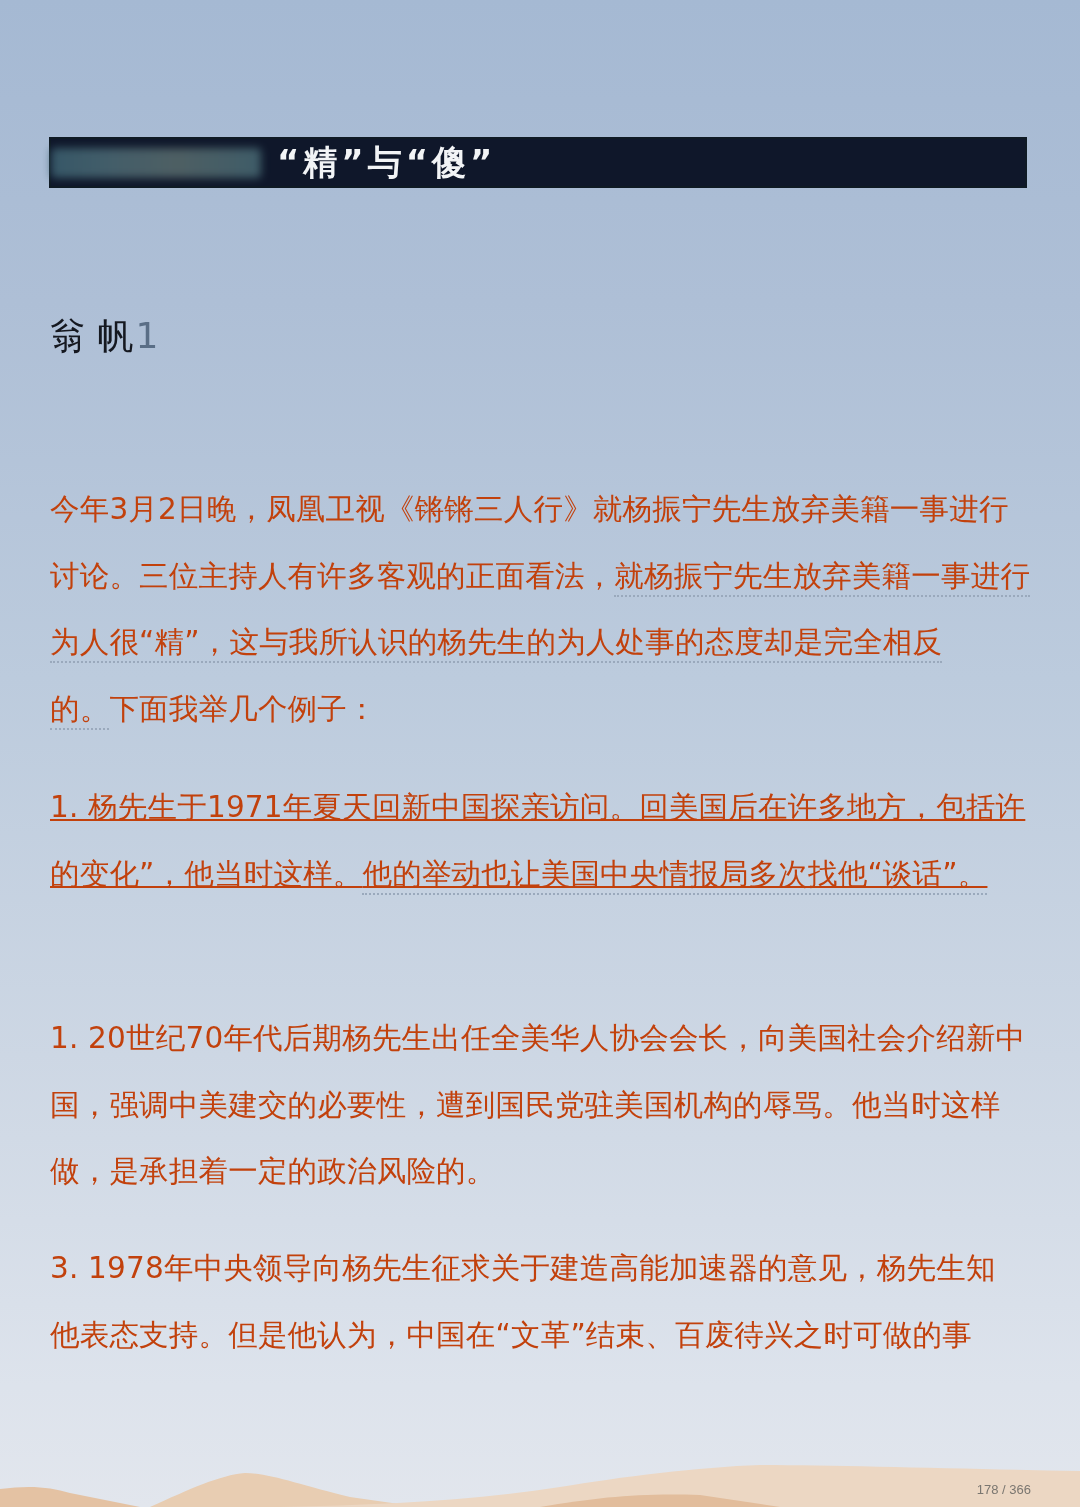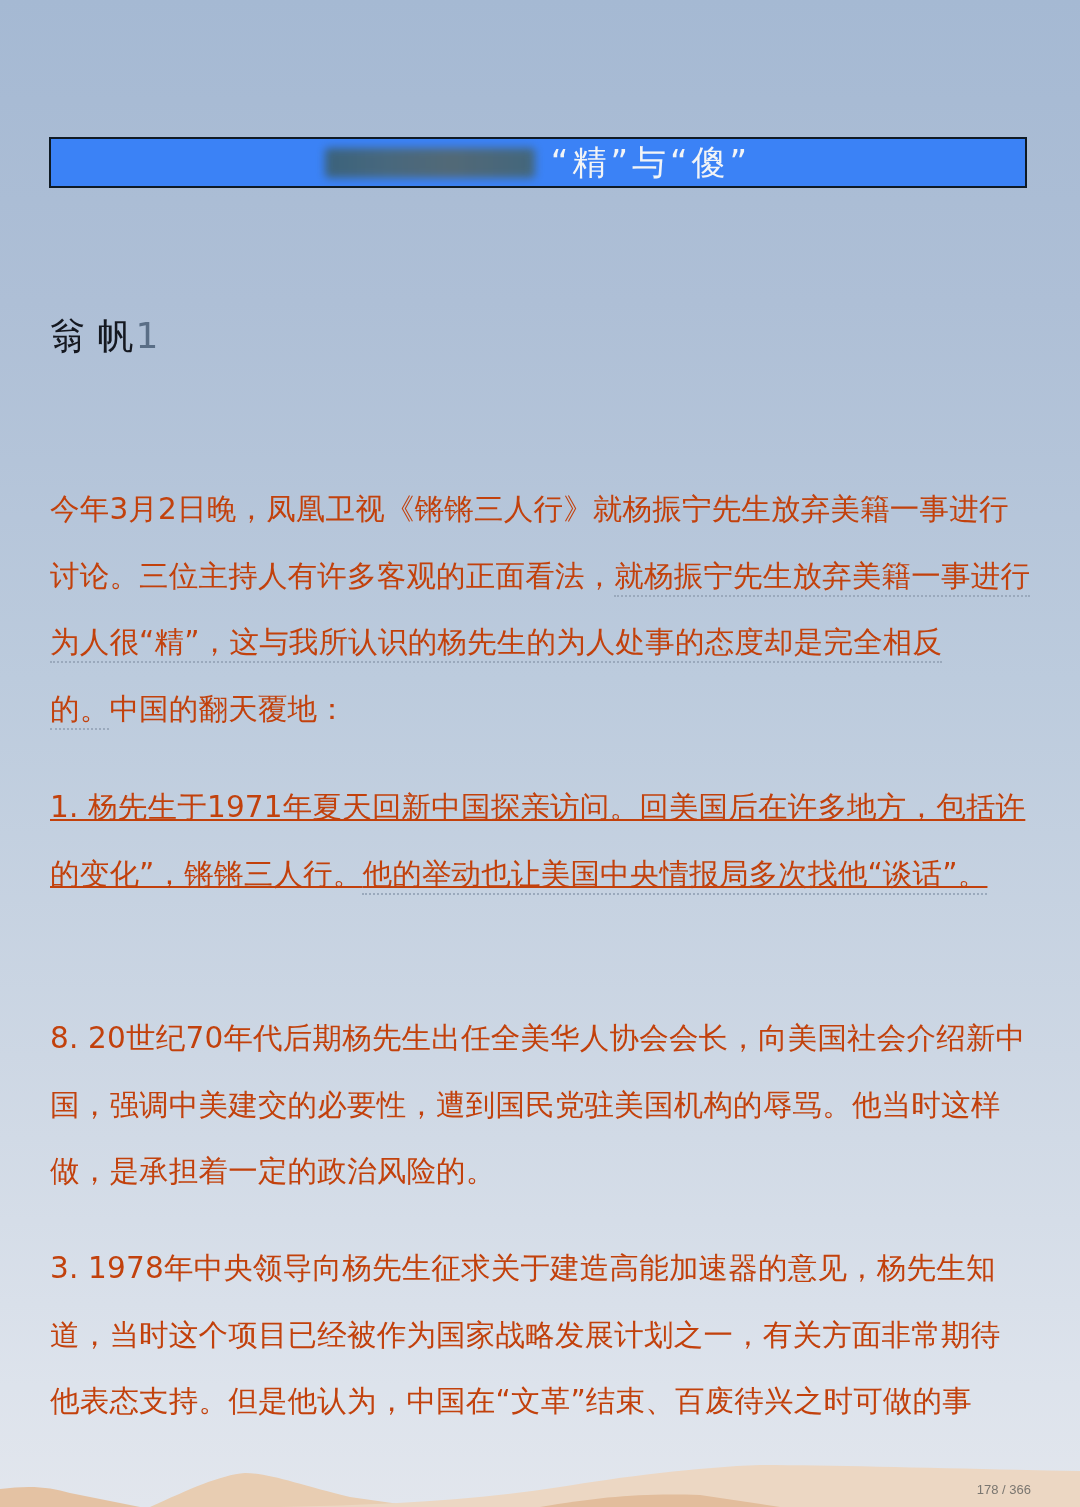--- a/index.html
+++ b/index.html
@@ -7,24 +7,25 @@
       width: 1080px; height: 1507px; overflow: hidden; position: relative;
       font-family: "DejaVu Sans", "Liberation Sans", sans-serif;
       background: linear-gradient(180deg, #a5b9d3 0%, #aebfd6 20%, #bccbdd 45%, #cdd7e4 70%, #dde3ec 92%, #e2e6ed 100%);
       color: #1a1d24;
     }
     .dunes {
       position: absolute; left: 0; right: 0; bottom: 0; height: 80px; pointer-events: none;
     }
     .title-bar {
       position: absolute; left: 49px; top: 137px; width: 978px; height: 51px;
-      background: #3b82f6;
+      background: #0f172a;
       border: 2px solid #0f1a24;
-      display: flex; align-items: center; justify-content: center;
+      display: flex; align-items: center; 
       box-sizing: border-box;
+      font-weight: bold;
     }
     .title-blur {
       display: inline-block; width: 210px; height: 30px; margin-right: 16px;
       background: linear-gradient(90deg, #3b5f6f, #4a6670 30%, #55676a 60%, #44646f);
       filter: blur(4px); border-radius: 4px; opacity: 0.9;
     }
     .title-text {
       color: #f2f4f6; font-size: 34px; letter-spacing: 4px;
       font-family: "DejaVu Sans", sans-serif;
     }
@@ -59,33 +60,32 @@
 </div>
 
 <div class="author">
   <span>翁 帆</span><span class="sup">1</span>
 </div>
 
 <div class="body-text" style="top:476px;">
   <span class="line"><span>今年3月2日晚，凤凰卫视《锵锵三人行》就杨振宁先生放弃美籍一事进行</span></span>
   <span class="line"><span>讨论。三位主持人有许多客观的正面看法，</span><span class="dotted">就杨振宁先生放弃美籍一事进行</span></span>
   <span class="line"><span class="dotted">为人很“精”，这与我所认识的杨先生的为人处事的态度却是完全相反</span></span>
-  <span class="line"><span class="dotted">的。</span><span>中国的翻天覆地：</span></span>
+  <span class="line"><span class="dotted">的。</span><span>下面我举几个例子：</span></span>
 </div>
 
 <div class="body-text" style="top:774px;text-decoration:underline;">
   <span class="line"><span>1.  杨先生于1971年夏天回新中国探亲访问。回美国后在许多地方，包括许</span></span>
-  <span class="line"><span>的变化”，锵锵三人行。</span><span class="dotted">他的举动也让美国中央情报局多次找他“谈话”。</span></span>
+  <span class="line"><span>的变化”，他当时这样。</span><span class="dotted">他的举动也让美国中央情报局多次找他“谈话”。</span></span>
 </div>
 
 <div class="body-text" style="top:1005px;">
-  <span class="line"><span>8.  20世纪70年代后期杨先生出任全美华人协会会长，向美国社会介绍新中</span></span>
+  <span class="line"><span>1.  20世纪70年代后期杨先生出任全美华人协会会长，向美国社会介绍新中</span></span>
   <span class="line"><span>国，强调中美建交的必要性，遭到国民党驻美国机构的辱骂。他当时这样</span></span>
   <span class="line"><span>做，是承担着一定的政治风险的。</span></span>
 </div>
 
 <div class="body-text" style="top:1235px;">
   <span class="line"><span>3.  1978年中央领导向杨先生征求关于建造高能加速器的意见，杨先生知</span></span>
-  <span class="line"><span>道，当时这个项目已经被作为国家战略发展计划之一，有关方面非常期待</span></span>
   <span class="line"><span>他表态支持。但是他认为，中国在“文革”结束、百废待兴之时可做的事</span></span>
 </div>
 
 <div class="page-num">178 / 366</div>
 
 </body></html>

